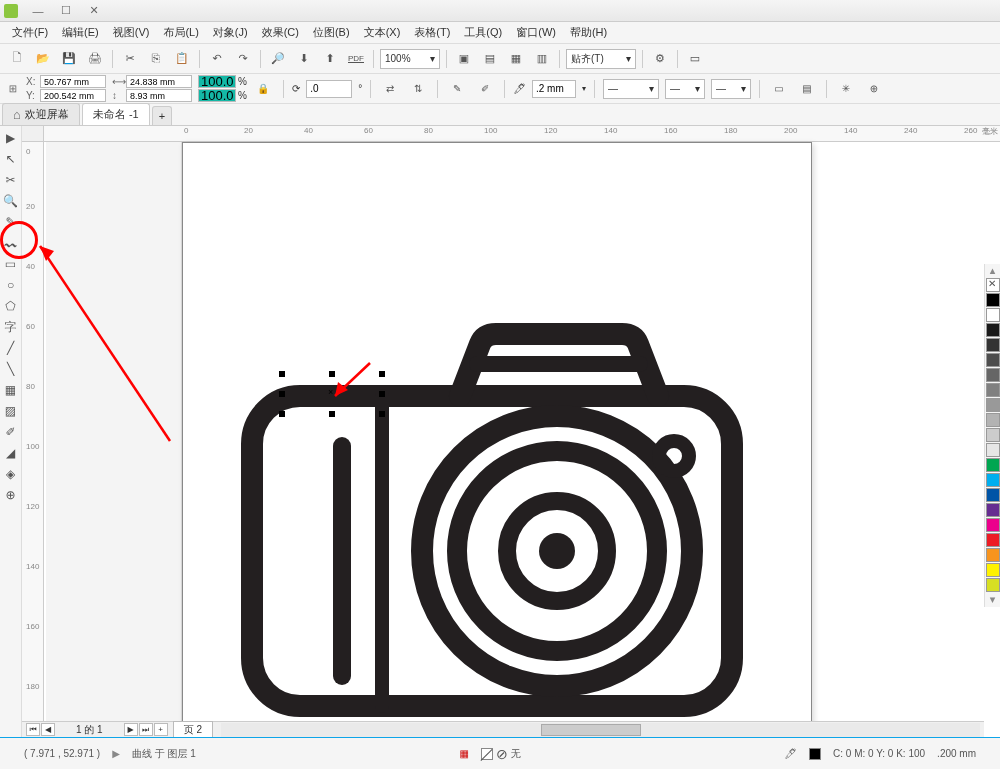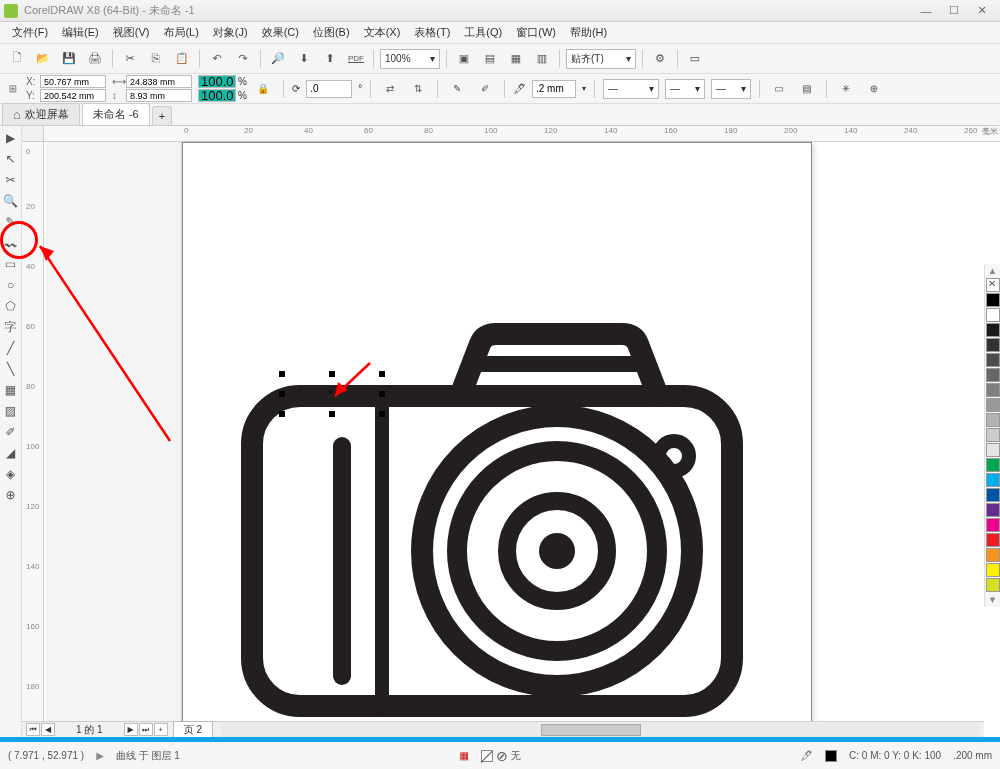--- a/index.html
+++ b/index.html
@@ -62,33 +62,32 @@
     .swatch.none { background: white; position: relative; }
     .swatch.none::after { content:"✕"; position:absolute; top:-1px; left:1px; font-size:10px; color:#555;}
     
     .hscroll { position: absolute; bottom: 32px; left: 22px; right: 16px; height: 16px; background: #f0f0f0; border-top: 1px solid #ccc; display: flex; align-items: center; font-size: 10px; }
     .page-nav { display: flex; align-items: center; gap: 1px; padding: 0 4px; }
     .pn-btn { width: 14px; height: 13px; border: 1px solid #bbb; background: #fff; display: flex; align-items: center; justify-content: center; cursor: pointer; font-size: 8px; }
     .page-tab { padding: 1px 10px; background: #fff; border: 1px solid #bbb; margin-left: 4px; cursor: pointer; }
     .scroll-track { flex: 1; height: 14px; background: #eaeaea; margin: 0 4px; position: relative; }
     .scroll-thumb { position: absolute; top: 1px; height: 12px; background: #ccc; border: 1px solid #aaa; }
     
-    .status-bar { position: absolute; bottom: 0; left: 0; right: 0; height: 32px; background: #f5f5f5; border-top: 5px solid #0ea5e9; display: flex; align-items: center; padding: 0 8px; gap: 12px; font-size: 10px; color: #555; }
+    .status-bar { position: absolute; bottom: 0; left: 0; right: 0; height: 32px; background: #f5f5f5; border-top: 1px solid #0ea5e9; display: flex; align-items: center; padding: 0 24px; gap: 12px; font-size: 10px; color: #555; }
     .status-bar .spacer { flex: 1; }
     .fill-none { display: flex; align-items: center; gap: 3px; }
     .fill-sw { width: 12px; height: 12px; border: 1px solid #888; background: white; position: relative; }
     .fill-sw.diag::after { content:""; position:absolute; top:-2px; left:4px; width:1px; height:16px; background:#555; transform: rotate(45deg); }
     .k-sw { width:12px; height:12px; background:#000; border:1px solid #888; }
   </style>
 </head>
 <body>
 
 <div class="title-bar">
   <div class="logo"></div>
-  <div class="title">CorelDRAW X8 (64-Bit) - 未命名 -1</div>
   <div class="win-btn">—</div>
   <div class="win-btn">☐</div>
   <div class="win-btn">✕</div>
 </div>
 
 <div class="menu-bar">
   <div class="menu-item">文件(F)</div>
   <div class="menu-item">编辑(E)</div>
   <div class="menu-item">视图(V)</div>
   <div class="menu-item">布局(L)</div>
@@ -198,21 +197,21 @@
   <div class="tb-btn">✳</div>
   <div class="tb-btn">⊕</div>
 </div>
 
 <div class="tabs-bar">
   <div class="tab">
       <span class="tab-home">⌂</span>
       <span>欢迎屏幕</span>
     </div>
   <div class="tab active">
-      <span>未命名 -6</span>
+      <span>未命名 -1</span>
     </div>
   <div class="tab" style="padding:3px 6px;">+</div>
 </div>
 
 <div class="workspace">
 
   <div class="toolbox">
     <div class="tool">▶</div>
     <div class="tool">↖</div>
     <div class="tool">✂</div>

